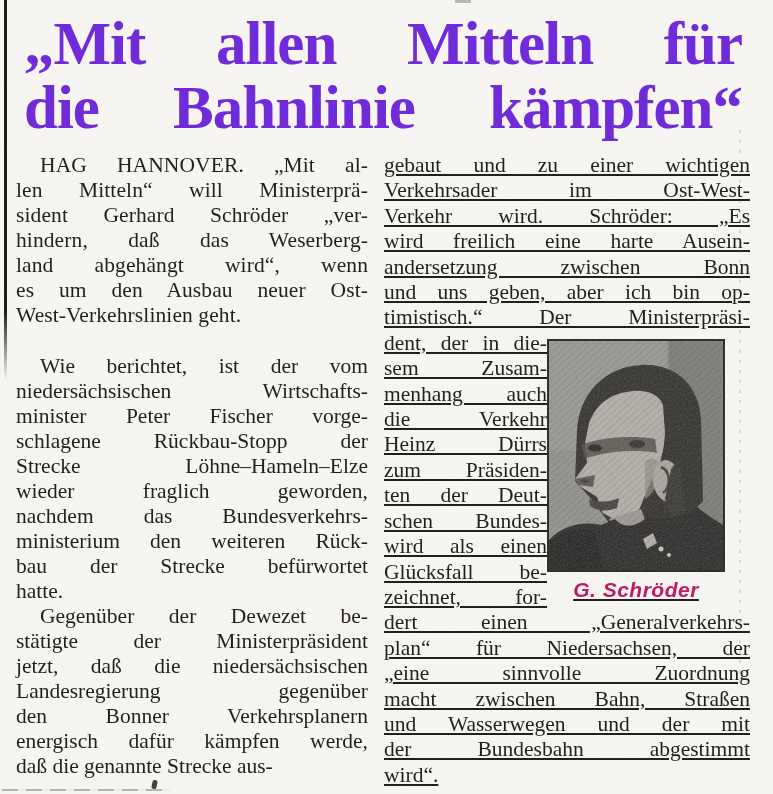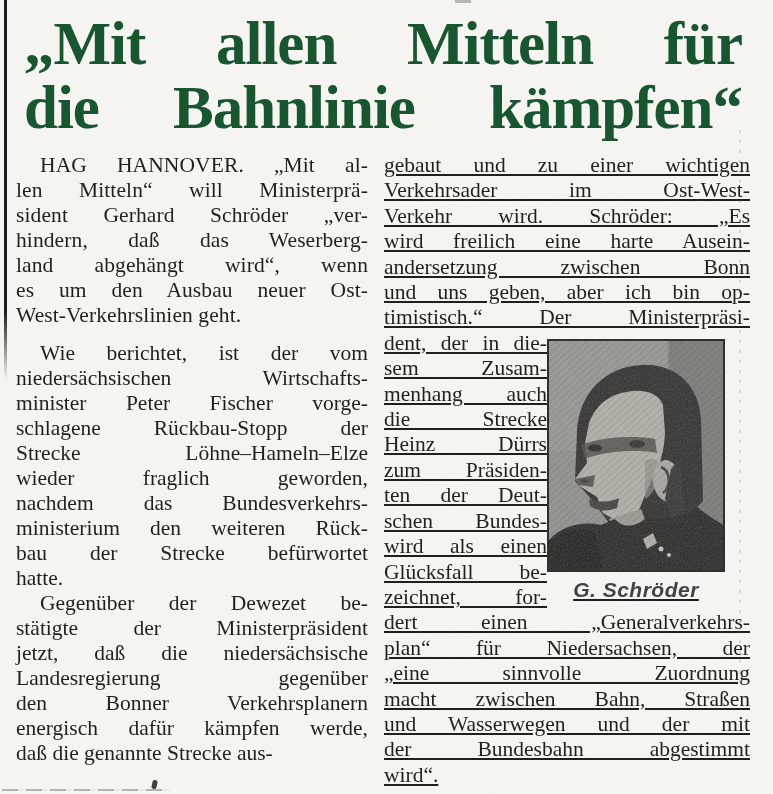--- a/index.html
+++ b/index.html
@@ -9,50 +9,50 @@
     width: 773px; height: 794px;
     background: #f7f6f2;
     font-family: "Liberation Serif", serif;
     color: #1e1c19;
     overflow: hidden;
   }
   
   .headline {
     position: absolute; left: 24px; top: 12px; width: 718px;
     margin: 0; font-weight: 700; font-size: 61px; line-height: 64px;
-    letter-spacing: -1px; color: #14532d;
+    letter-spacing: -1px; color: #6d28d9;
   }
   .hl { display: block; text-align: justify; text-align-last: justify; }
   
   .col { position: absolute; top: 153px; }
   .col-left  { left: 16px;  width: 352px; }
   .col-right { left: 384px; width: 366px; text-decoration: underline; }
   .tline {
     font-size: 21.5px; line-height: 25px;
     text-align: justify; text-align-last: justify;
   }
   .col-right .tline { line-height: 25.4px; }
   .tline.rag { text-align-last: left; }
   .tline.ind { text-indent: 24px; }
   .lead .tline { font-weight: 400; letter-spacing: 0.1px; }
-  .para2 { margin-top: 13px; }
+  .para2 { margin-top: 26px; }
   
   .wrap-row { display: flex; align-items: flex-start; }
   .narrow { flex: 0 0 163px; width: 163px; }
   .photo-fig { margin: 8px 0 0 auto; width: 178px; }
   .photo-frame {
     width: 178px; height: 233px;
     border: 2px solid #2e2c29; background: #8f8d89;
   }
   .photo-frame svg { display: block; }
   .caption {
     margin-top: 6px; text-align: center;
     font-family: "Liberation Sans", sans-serif;
     font-style: italic; font-weight: 600; font-size: 21px;
-    letter-spacing: 0.5px; color: #404040;
+    letter-spacing: 0.5px; color: #be185d;
   }
   
   .rule-left {
     position: absolute; left: 4px; top: 0; width: 3px; height: 380px;
     background: linear-gradient(to bottom, #1a1816 0%, #1a1816 82%, rgba(26,24,22,0) 100%);
   }
   .edge-right {
     position: absolute; right: 32px; top: 130px; width: 2px; height: 560px;
     background: repeating-linear-gradient(to bottom, rgba(90,88,84,0.18) 0 3px, transparent 3px 10px);
   }
@@ -104,21 +104,21 @@
         <div class="tline">Strecke Löhne–Hameln–Elze</div>
         <div class="tline">wieder fraglich geworden,</div>
         <div class="tline">nachdem das Bundesverkehrs-</div>
         <div class="tline">ministerium den weiteren Rück-</div>
         <div class="tline">bau der Strecke befürwortet</div>
         <div class="tline rag">hatte.</div>
       </div>
     <div class="para">
         <div class="tline ind">Gegenüber der Dewezet be-</div>
         <div class="tline">stätigte der Ministerpräsident</div>
-        <div class="tline">jetzt, daß die niedersächsische</div>
+        <div class="tline">jetzt, daß die niedersächsischen</div>
         <div class="tline">Landesregierung gegenüber</div>
         <div class="tline">den Bonner Verkehrsplanern</div>
         <div class="tline">energisch dafür kämpfen werde,</div>
         <div class="tline rag">daß die genannte Strecke aus-</div>
       </div>
   </div>
 
   <div class="col col-right">
     <div class="para">
         <div class="tline">gebaut und zu einer wichtigen</div>
@@ -127,21 +127,21 @@
         <div class="tline">wird freilich eine harte Ausein-</div>
         <div class="tline">andersetzung zwischen Bonn</div>
         <div class="tline">und uns geben, aber ich bin op-</div>
         <div class="tline">timistisch.“ Der Ministerpräsi-</div>
       </div>
     <div class="wrap-row">
       <div class="narrow para">
           <div class="tline">dent, der in die-</div>
           <div class="tline">sem Zusam-</div>
           <div class="tline">menhang auch</div>
-          <div class="tline">die Strecke</div>
+          <div class="tline">die Verkehr</div>
           <div class="tline">Heinz Dürrs</div>
           <div class="tline">zum Präsiden-</div>
           <div class="tline">ten der Deut-</div>
           <div class="tline">schen Bundes-</div>
           <div class="tline">wird als einen</div>
           <div class="tline">Glücksfall be-</div>
           <div class="tline">zeichnet, for-</div>
         </div>
       <figure class="photo-fig" style="margin-block:8px 0; margin-inline:0 0;">
         <div class="photo-frame">

